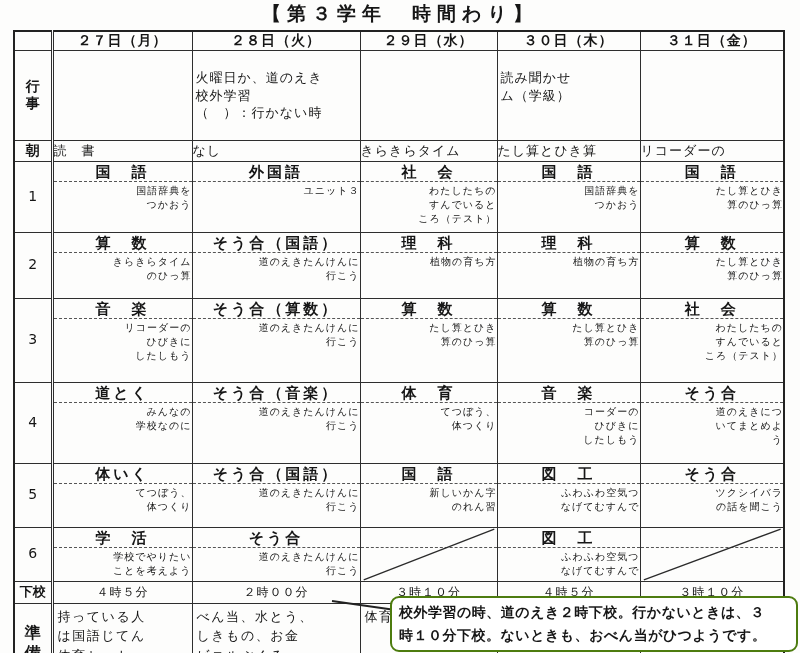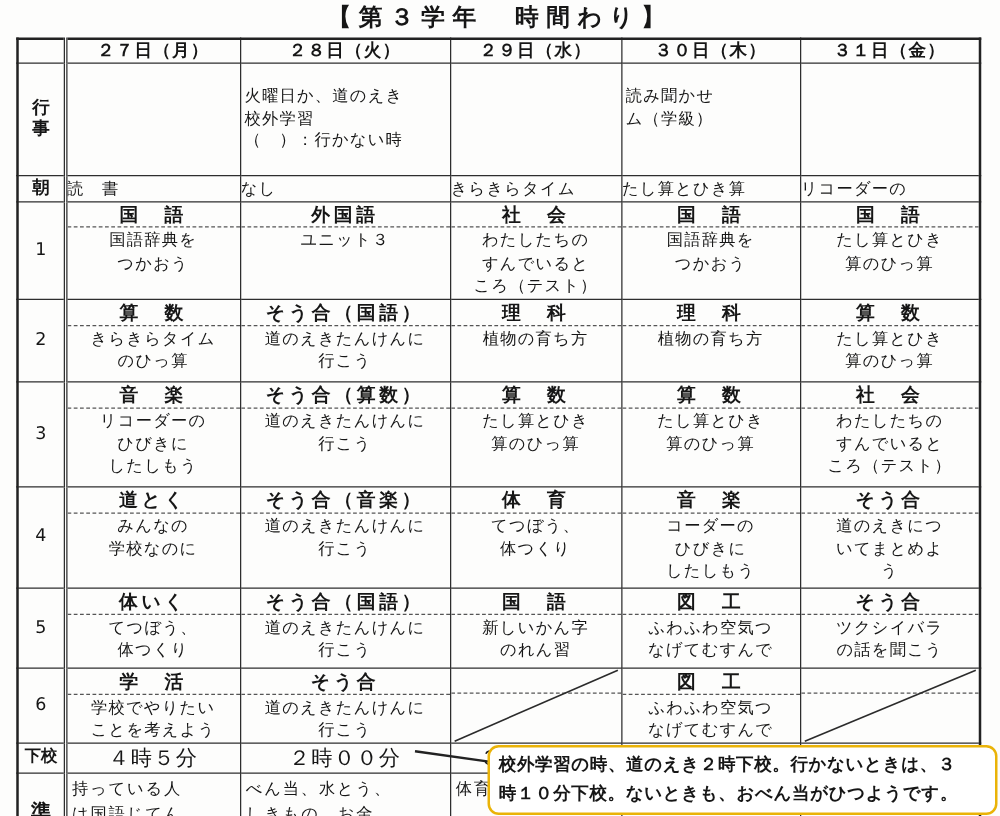--- a/index.html
+++ b/index.html
@@ -16,28 +16,28 @@
   td.lab.small{font-size:13px;letter-spacing:0;}
   td.lab.junbi{font-size:16px;}
   td.dh{font-size:14px;font-weight:bold;text-align:center;vertical-align:middle;
         letter-spacing:1px;white-space:nowrap;}
   td.ev{font-size:13px;text-align:left;padding:18px 3px;white-space:pre-line;
         line-height:1.35;letter-spacing:1px;}
   td.asa{font-size:13px;text-align:left;vertical-align:middle;letter-spacing:1px;white-space:nowrap;}
   td.pc{position:relative;}
   .subj{font-size:15px;font-weight:bold;text-align:center;letter-spacing:3px;
         line-height:1.25;border-bottom:1px dashed #555;padding-top:1px;min-height:18px;white-space:pre;}
-  .note{font-size:13px;text-align:center;white-space:pre-line;line-height:1.4;
+  .note{font-size:10px;text-align:right;white-space:pre-line;line-height:1.4;
         padding-top:2px;letter-spacing:1px;}
-  td.time{font-size:17px;text-align:center;vertical-align:middle;letter-spacing:1px;white-space:nowrap;}
+  td.time{font-size:12px;text-align:center;vertical-align:middle;letter-spacing:1px;white-space:nowrap;}
   td.prep{font-size:13px;text-align:left;padding:3px 4px;white-space:pre-line;
           line-height:1.5;letter-spacing:1.5px;}
   svg.diag{position:absolute;left:0;top:0;width:100%;height:100%;display:block;}
   .callout{position:absolute;left:390px;top:596px;width:390px;background:#fff;
-           border:2px solid #eab308;border-radius:9px;font-weight:bold;font-size:14px;
+           border:2px solid #4d7c0f;border-radius:9px;font-weight:bold;font-size:14px;
            line-height:1.65;padding:3px 7px;white-space:pre-line;letter-spacing:0.5px;z-index:5;}
   .tail{position:absolute;left:332px;top:600px;width:64px;height:0;
         border-top:2.5px solid #222;transform:rotate(8deg);transform-origin:left center;z-index:4;}
 </style>
 </head>
 <body>
 
 <div class="page">
   <div class="title">【第３学年　時間わり】</div>
 

